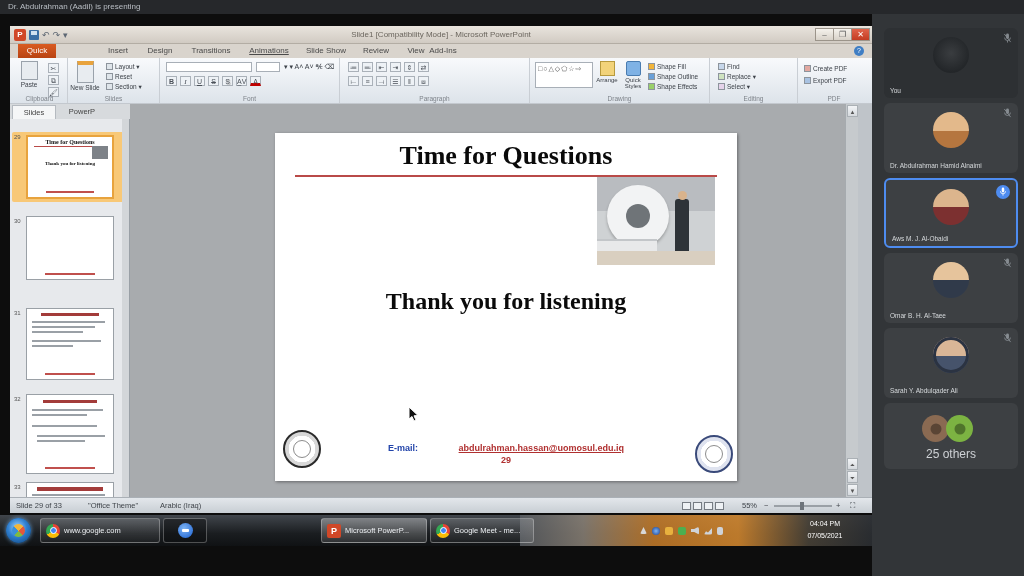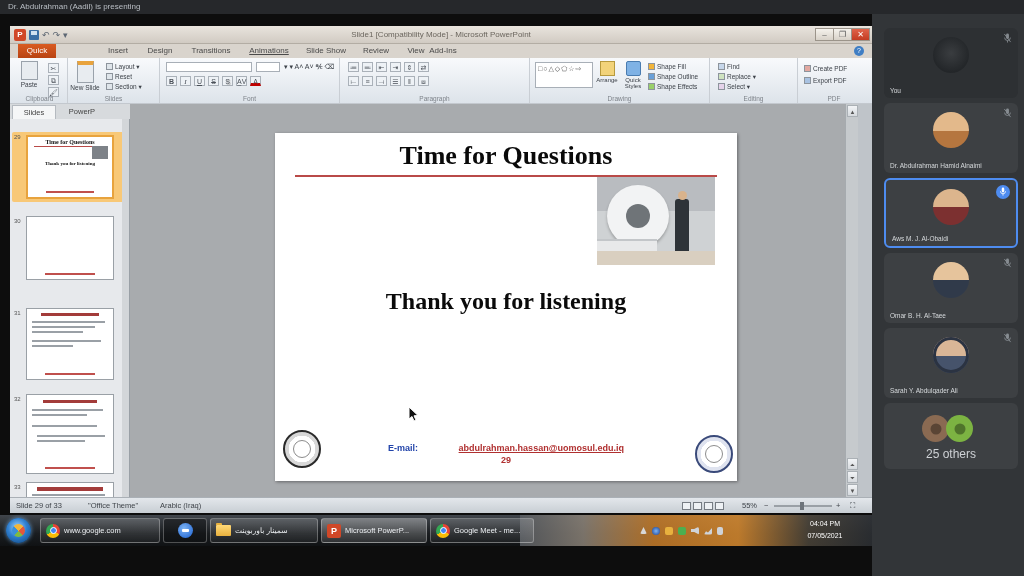--- a/index.html
+++ b/index.html
@@ -399,24 +399,20 @@
   <div class="taskbar">
     <div class="tb-wall"></div>
     <div class="orb"></div>
     <div class="tbtn" style="left:40px;width:120px;">
       <div class="chromeico"></div>
       <div class="lbl">www.google.com</div>
     </div>
     <div class="tbtn dark" style="left:163px;width:44px;justify-content:center;">
       <div class="meetico"></div>
     </div>
-    <div class="tbtn" style="left:210px;width:108px;">
-      <div class="folderico"></div>
-      <div class="lbl">سمينار باوربوينت</div>
-    </div>
     <div class="tbtn active" style="left:321px;width:106px;">
       <div class="pptico">P</div>
       <div class="lbl">Microsoft PowerP...</div>
     </div>
     <div class="tbtn" style="left:430px;width:104px;">
       <div class="chromeico"></div>
       <div class="lbl">Google Meet - me...</div>
     </div>
     <div class="tray" style="left:640px;">
       <div class="trayico" style="background:#d8d8d8;width:7px;height:7px;clip-path:polygon(50% 0,100% 100%,0 100%);"></div>

